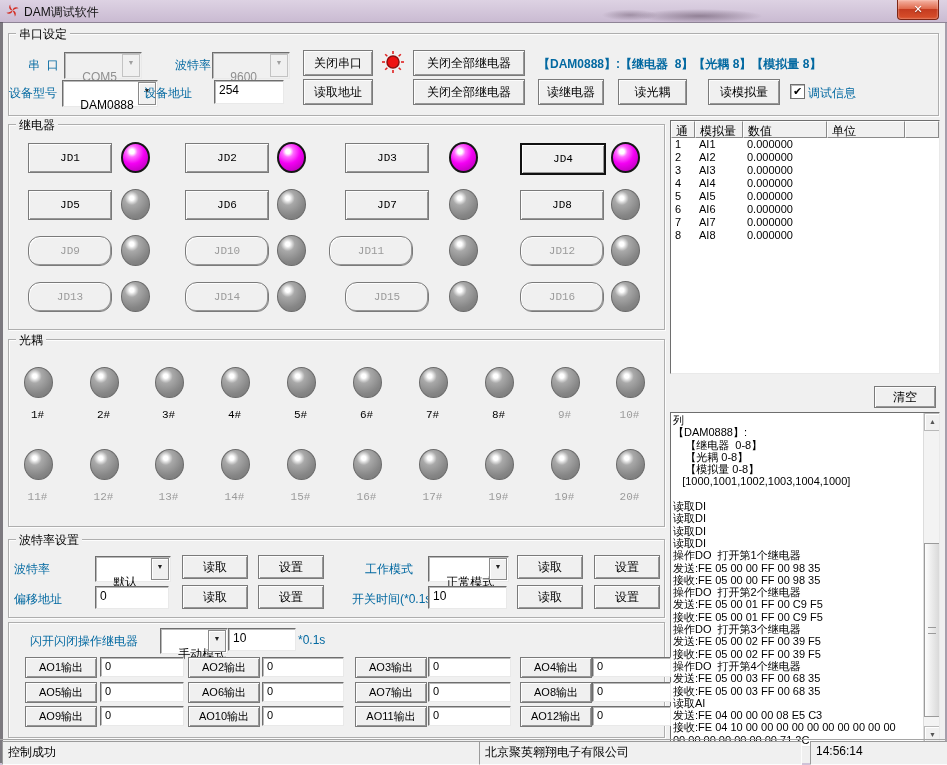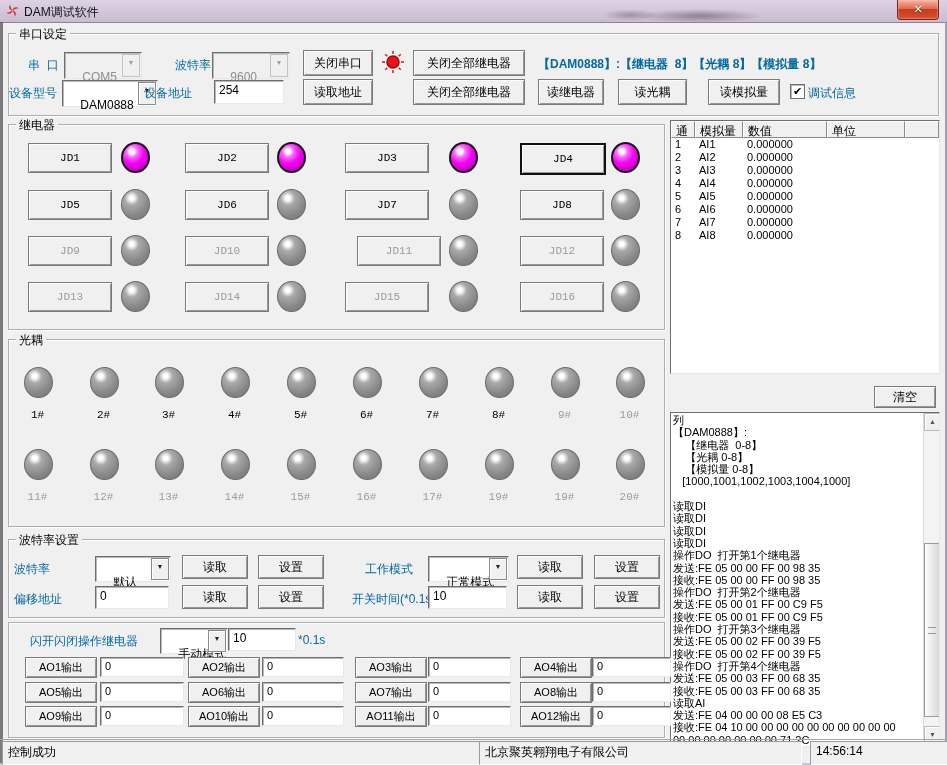--- a/index.html
+++ b/index.html
@@ -27,21 +27,21 @@
   
   .groupbox{border:1px solid #aeaeae;box-shadow:1px 1px 0 #fdfdfd, inset 1px 1px 0 #fdfdfd;}
   .legend{background:#f0f0f0;padding:0 3px;font-size:12px;}
   .lbl{font-size:12px;color:#0369a1;white-space:pre;}
   .btn{background:#f0f0f0;border:1px solid #7a7a7a;
        box-shadow:inset 1px 1px 0 #fdfdfd, inset -1px -1px 0 #979797;
        text-align:center;font-size:12px;display:flex;align-items:center;justify-content:center;
        white-space:nowrap;}
   .btn.jd{font-size:11px;font-family:"Liberation Mono","DejaVu Sans Mono",monospace;width:82px;height:28px;}
   .btn.focused{border:2px solid #111;box-shadow:inset 1px 1px 0 #fdfdfd, inset -1px -1px 0 #979797;}
-  .btn.disabled{color:#9b9b9b;}
+  .btn.disabled{color:#9b9b9b;border-radius:12px;}
   .btn.small{font-size:11px;}
   .edit{background:#fff;border:1px solid;border-color:#6e6e6e #e9e9e9 #e9e9e9 #6e6e6e;
         box-shadow:inset 1px 1px 0 #b8b8b8;font-size:12px;padding:2px 0 0 4px;white-space:pre;}
   .combo{background:#fff;border:1px solid;border-color:#6e6e6e #e9e9e9 #e9e9e9 #6e6e6e;
         box-shadow:inset 1px 1px 0 #b8b8b8;font-size:12px;padding:3px 0 0 4px;white-space:pre;}
   .combo .arrow{position:absolute;right:1px;top:1px;bottom:1px;width:16px;background:#f0f0f0;
         border:1px solid #8a8a8a;box-shadow:inset 1px 1px 0 #fff;
         font-size:7px;color:#222;text-align:center;line-height:16px;}
   .combo.disabled{background:#f0f0f0;color:#8f8f8f;}
   .combo.disabled .arrow{color:#9f9f9f;border-color:#c3c3c3;box-shadow:none;}
@@ -171,21 +171,21 @@
       <div class="abs btn jd" style="left: 185px; top: 190px;">JD6</div>
       <div class="abs led led-off" style="left: 277px; top: 189px;"></div>
       <div class="abs btn jd" style="left: 345px; top: 190px;">JD7</div>
       <div class="abs led led-off" style="left: 449px; top: 189px;"></div>
       <div class="abs btn jd" style="left: 520px; top: 190px;">JD8</div>
       <div class="abs led led-off" style="left: 611px; top: 189px;"></div>
       <div class="abs btn jd disabled" style="left: 28px; top: 236px;">JD9</div>
       <div class="abs led led-off" style="left: 121px; top: 235px;"></div>
       <div class="abs btn jd disabled" style="left: 185px; top: 236px;">JD10</div>
       <div class="abs led led-off" style="left: 277px; top: 235px;"></div>
-      <div class="abs btn jd disabled" style="left: 357px; top: 236px;">JD11</div>
+      <div class="abs btn jd disabled" style="left: 329px; top: 236px;">JD11</div>
       <div class="abs led led-off" style="left: 449px; top: 235px;"></div>
       <div class="abs btn jd disabled" style="left: 520px; top: 236px;">JD12</div>
       <div class="abs led led-off" style="left: 611px; top: 235px;"></div>
       <div class="abs btn jd disabled" style="left: 28px; top: 282px;">JD13</div>
       <div class="abs led led-off" style="left: 121px; top: 281px;"></div>
       <div class="abs btn jd disabled" style="left: 185px; top: 282px;">JD14</div>
       <div class="abs led led-off" style="left: 277px; top: 281px;"></div>
       <div class="abs btn jd disabled" style="left: 345px; top: 282px;">JD15</div>
       <div class="abs led led-off" style="left: 449px; top: 281px;"></div>
       <div class="abs btn jd disabled" style="left: 520px; top: 282px;">JD16</div>

